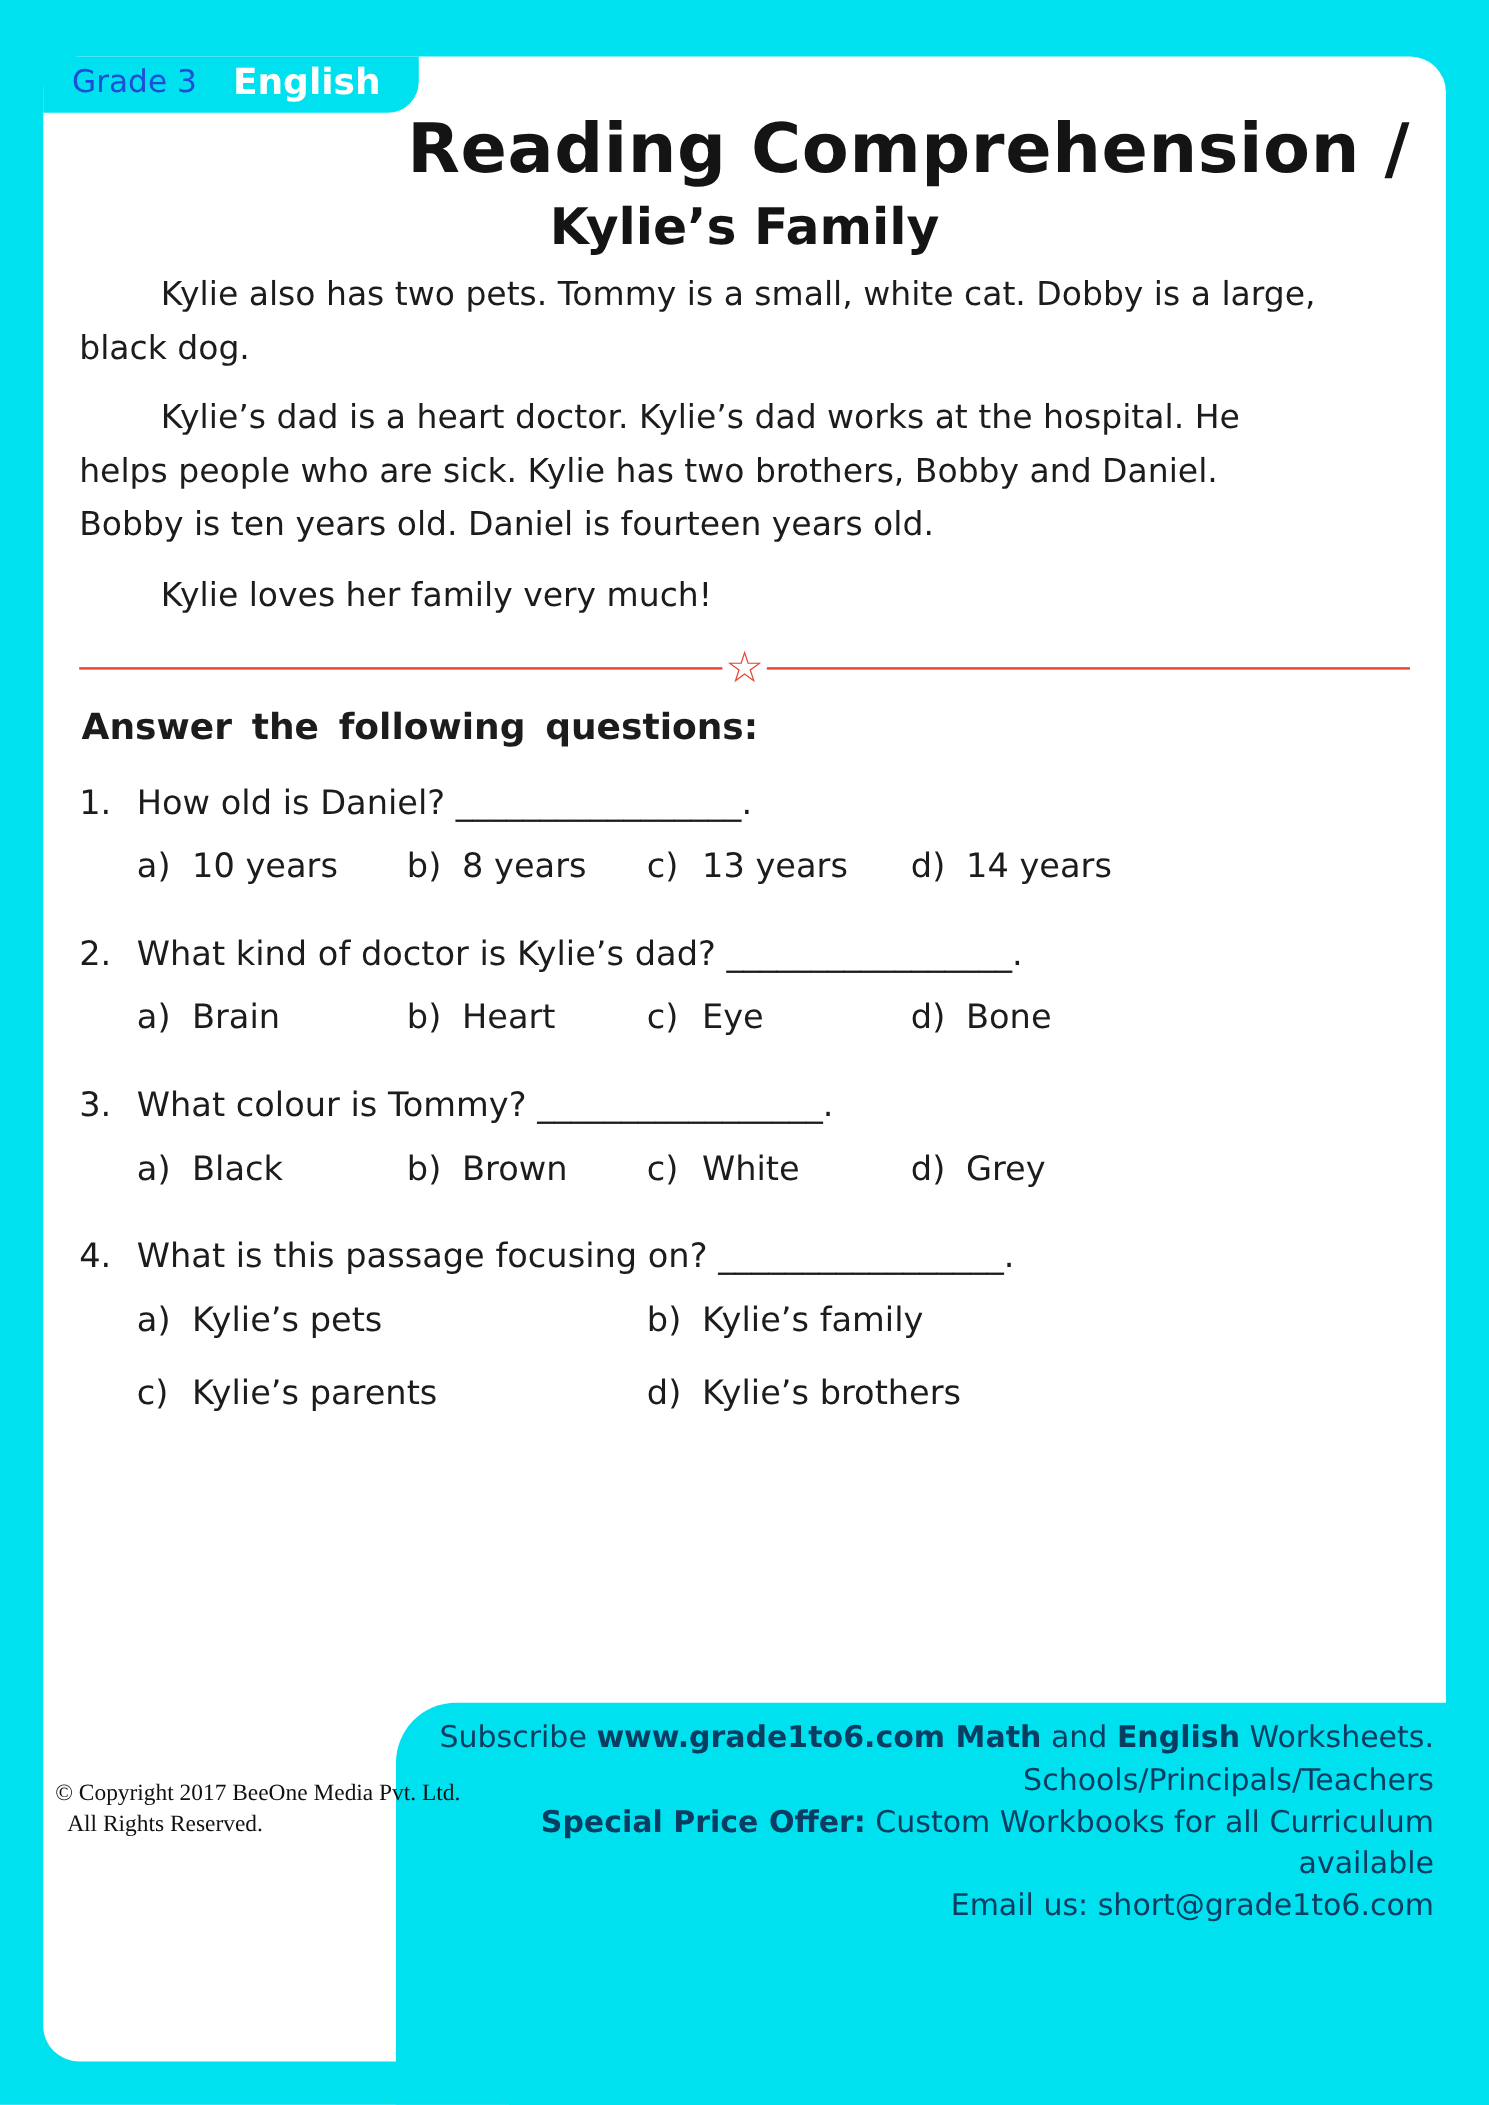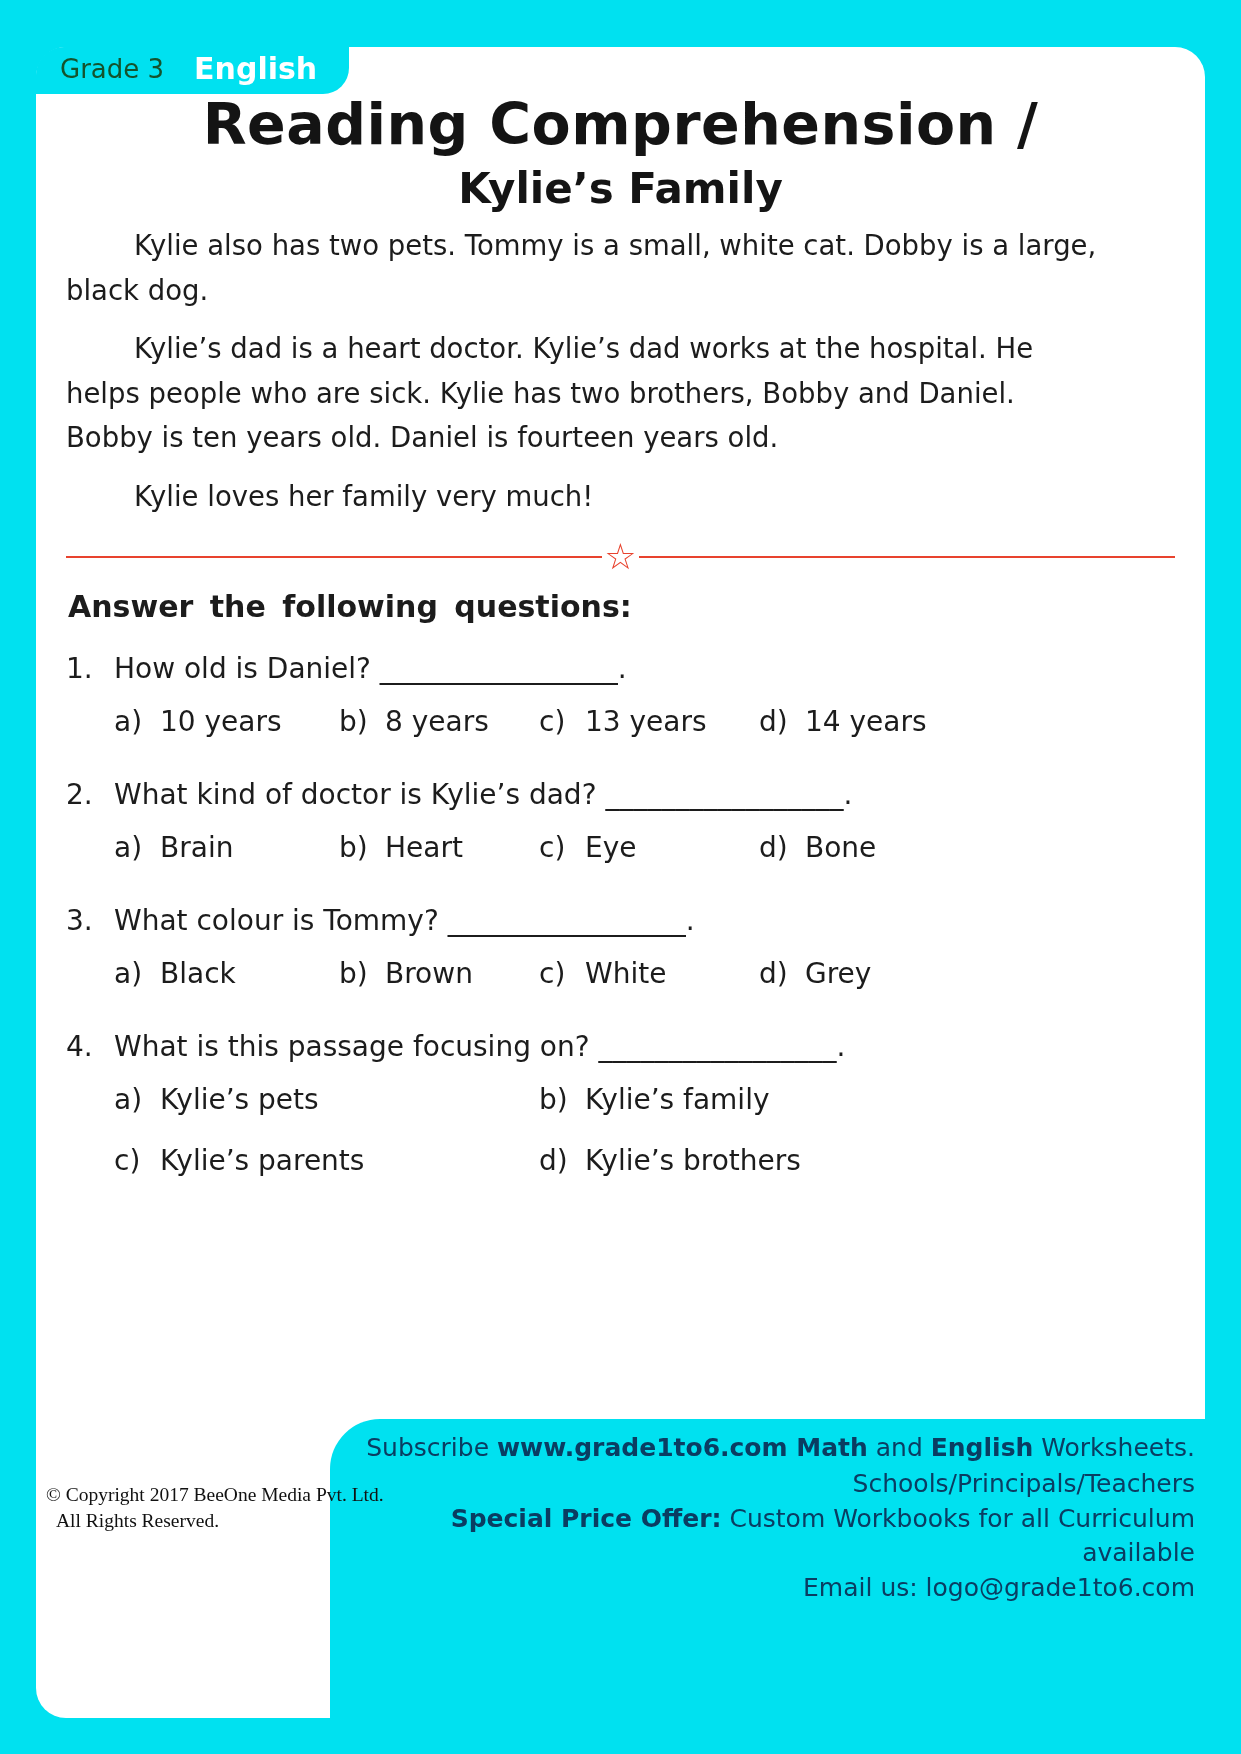--- a/index.html
+++ b/index.html
@@ -25,26 +25,26 @@
     position:absolute;
     left:36px; top:47px;
     height:47px;
     background:#00e1f0;
     border-radius:28px 0 26px 0;
     display:flex; align-items:center;
     padding:0 32px 4px 24px;
     gap:30px;
     z-index:3;
   }
-  .badge .grade { font-size:26px; color:#14532d; }
+  .badge .grade { font-size:26px; color:#1d4ed8; }
   .badge .subject { font-size:30px; color:#ffffff; font-weight:bold; }
 
   
   .title {
-    text-align:center;
+    text-align:right;
     font-size:57px;
     line-height:1.18;
     font-weight:bold;
     color:#141414;
     letter-spacing:0.5px;
   }
   .instruction {
     margin:14px 0 4px 4px;
     font-size:27px;
     font-weight:bold;
@@ -255,19 +255,19 @@
 </div>
 
 <div class="footer-band">
   <div class="fline">
     <span>Subscribe </span><b>www.grade1to6.com Math</b><span> and </span><b>English</b><span> Worksheets.</span>
   </div>
   <div class="fline">Schools/Principals/Teachers</div>
   <div class="fline">
     <b>Special Price Offer:</b><span> Custom Workbooks for all Curriculum available</span>
   </div>
-  <div class="fline">Email us: logo@grade1to6.com</div>
+  <div class="fline">Email us: short@grade1to6.com</div>
 </div>
 
 <div class="copyright">
   <div>© Copyright 2017 BeeOne Media Pvt. Ltd.</div>
   <div class="line2">All Rights Reserved.</div>
 </div>
 
 </body></html>

